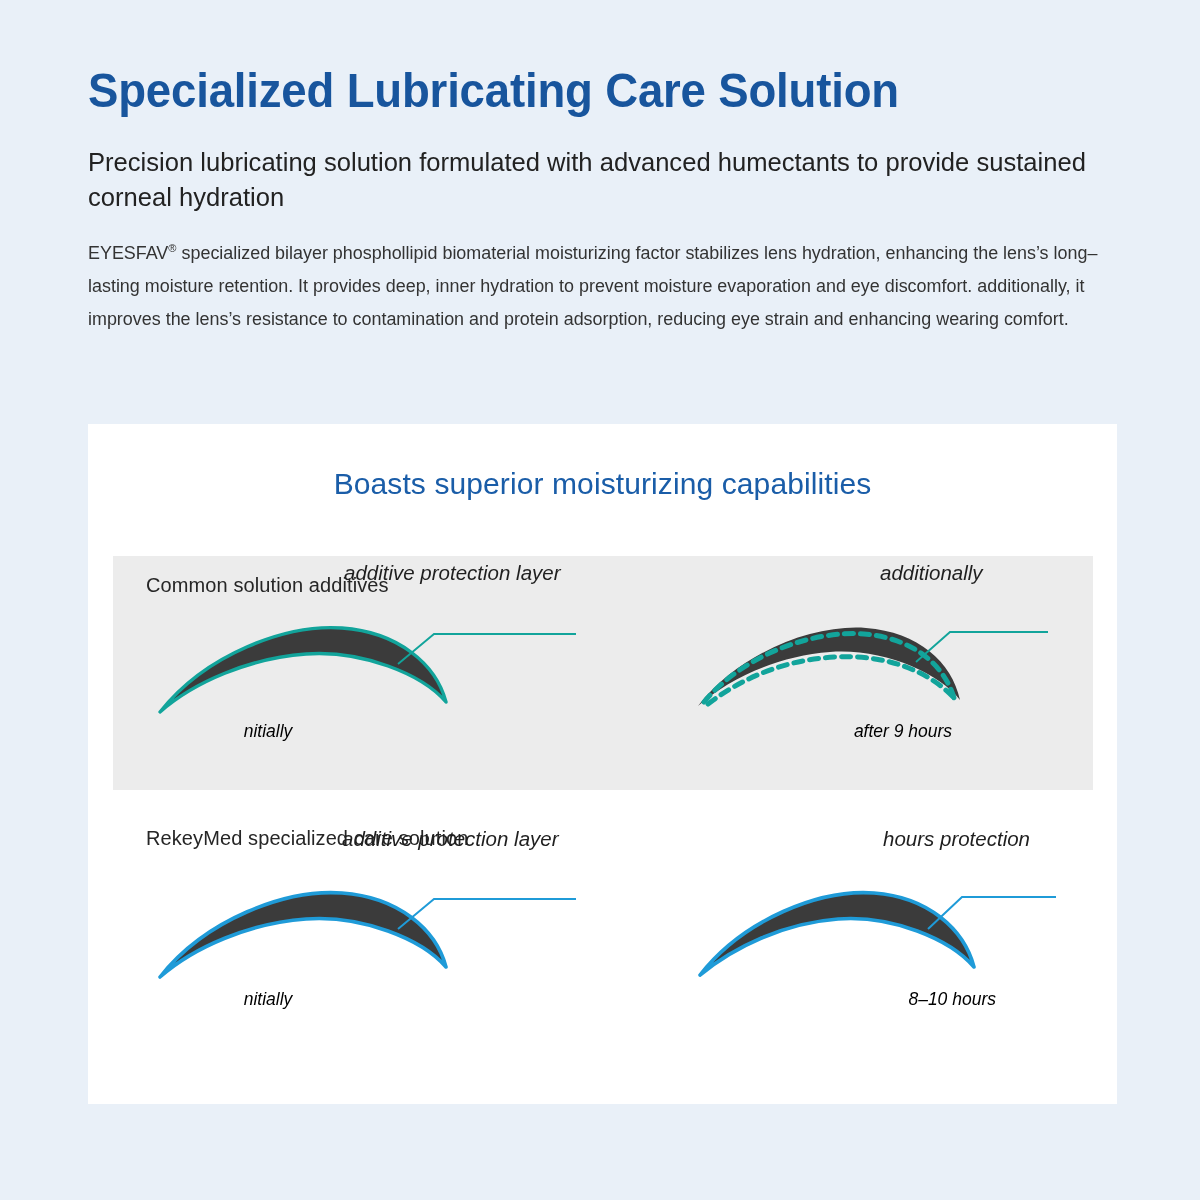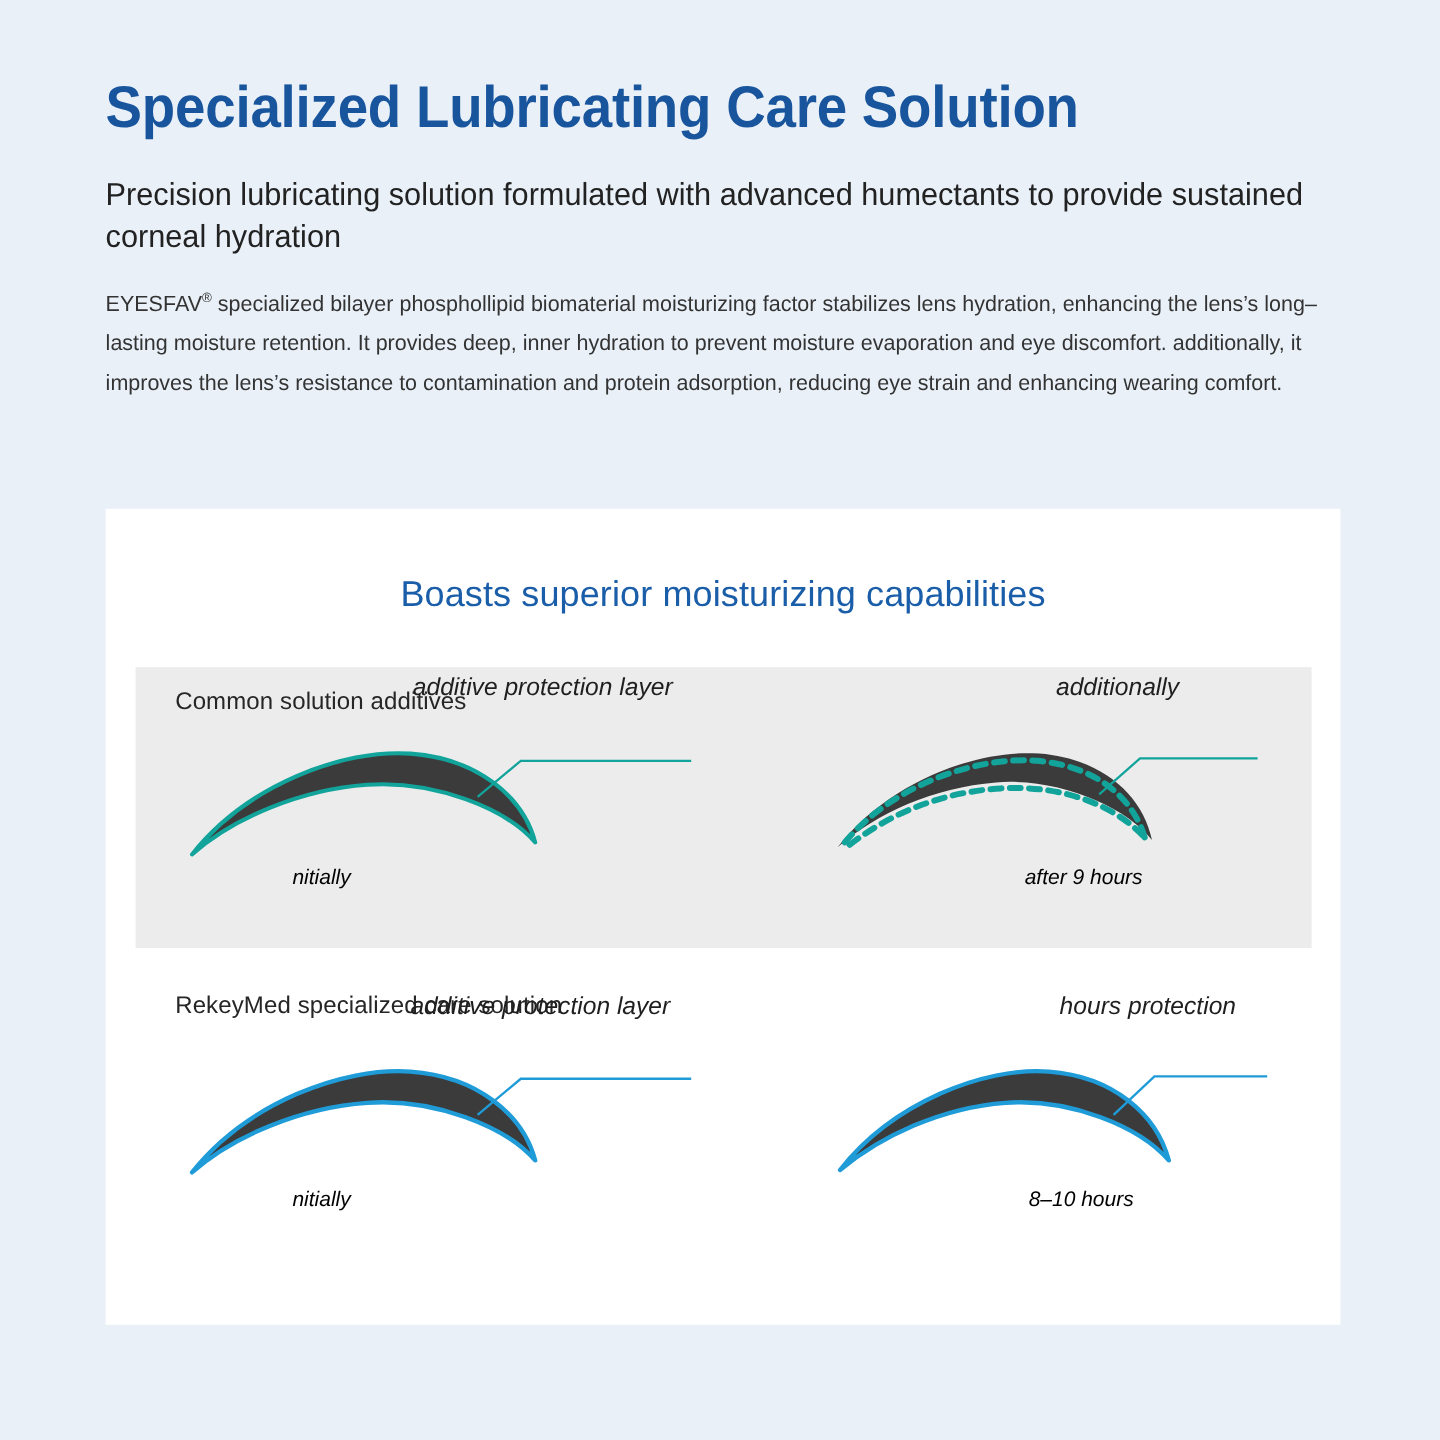--- a/index.html
+++ b/index.html
@@ -70,21 +70,21 @@
     width: 1029px;
     height: 680px;
     background: #ffffff;
   }
   .card-heading {
     text-align: center;
     font-size: 30px;
     font-weight: 400;
     color: #1a5da8;
     margin: 0;
-    padding-top: 55px;
+    padding-top: 43px;
     letter-spacing: 0.1px;
   }
 
   
   .panel {
     position: absolute;
     left: 25px;
     width: 980px;
     box-sizing: border-box;
   }
@@ -137,21 +137,21 @@
   .lens-caption {
     position: absolute;
     font-size: 17.5px;
     color: #000000;
     text-align: center;
     width: 190px;
   }
   .panel-top .lens-cell.left  .lens-caption { left: 27px;  top: 165px; }
   .panel-top .lens-cell.right .lens-caption { left: 120px; top: 165px; }
   .panel-bottom .lens-cell.left  .lens-caption { left: 27px;  top: 170px; }
-  .panel-bottom .lens-cell.right .lens-caption { left: 118px; top: 170px; }
+  .panel-bottom .lens-cell.right .lens-caption { left: 118px; top: 170px; text-align: right; }
 
   .callout-text {
     position: absolute;
     font-size: 20.5px;
     color: #1f1f1f;
     white-space: nowrap;
   }
   .panel-top .lens-cell.left  .callout-text { left: 198px; top: 5px; }
   .panel-top .lens-cell.right .callout-text { left: 192px; top: 5px; }
   .panel-bottom .lens-cell.left  .callout-text { left: 196px; top: 8px; }

